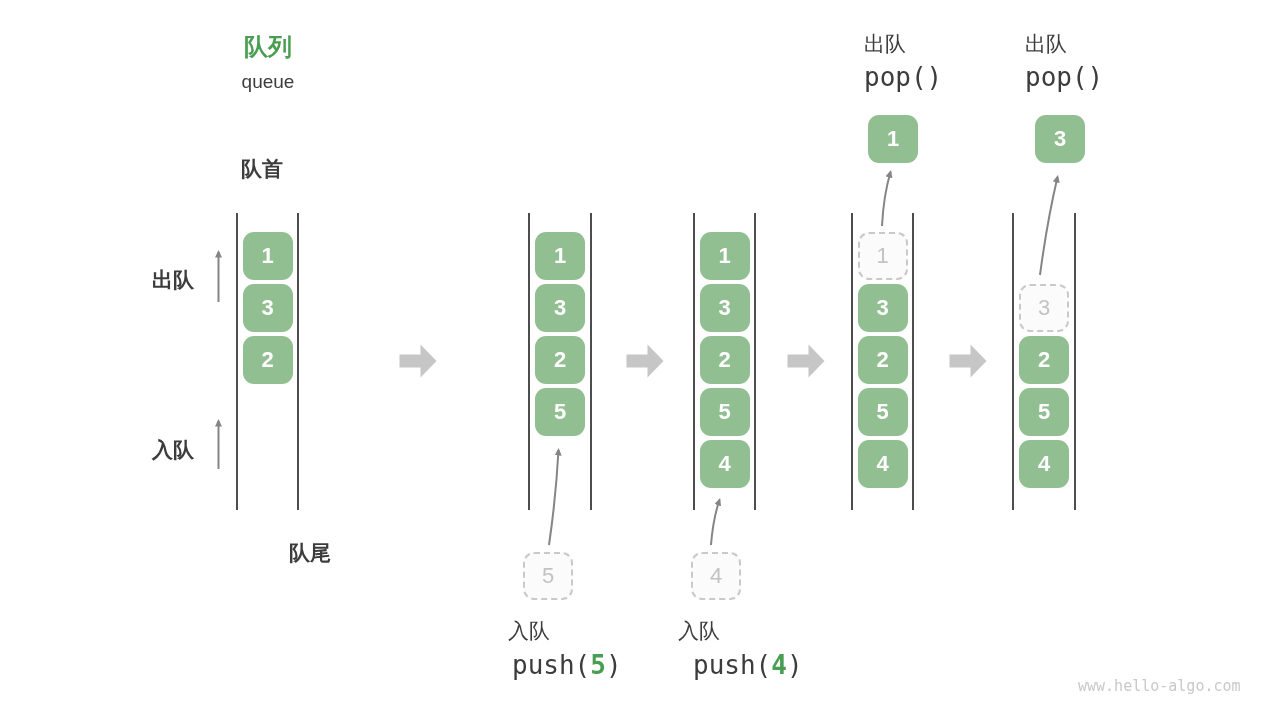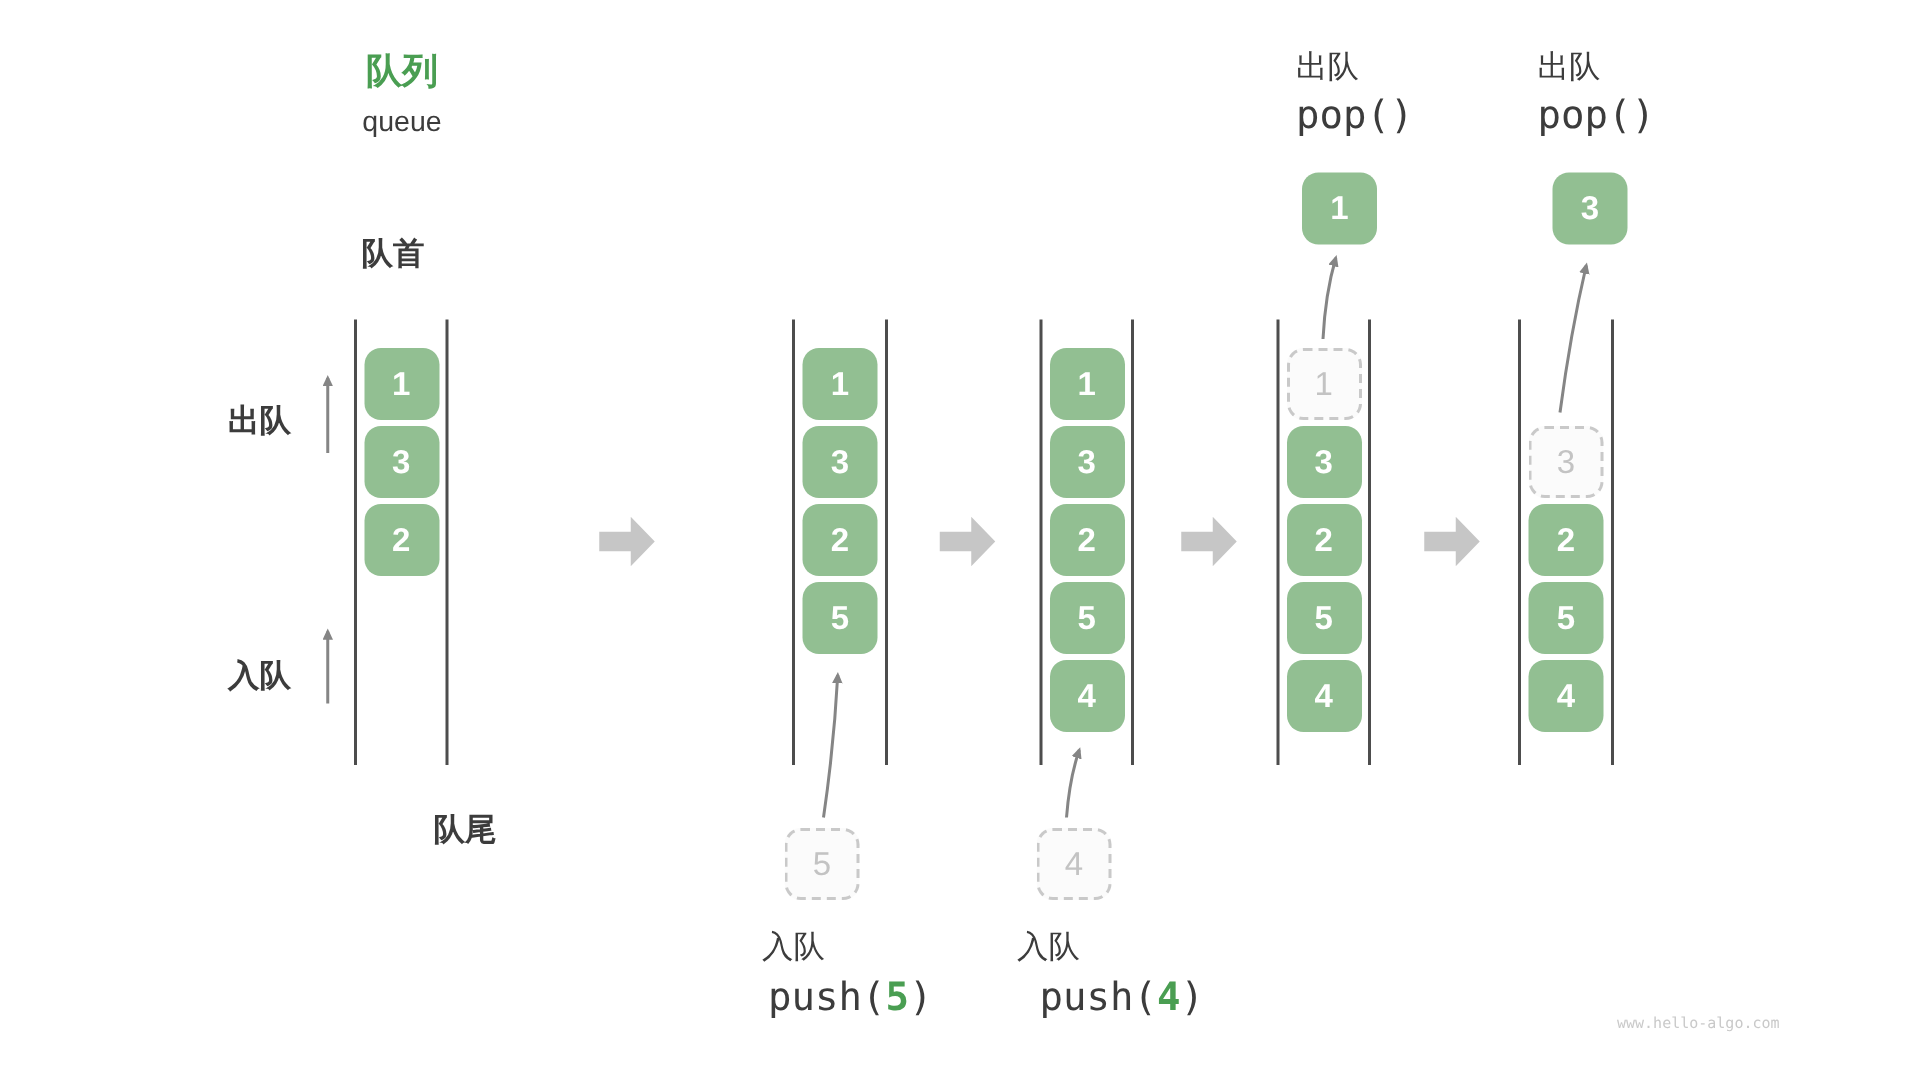--- a/index.html
+++ b/index.html
@@ -52,21 +52,21 @@
   }
   .op-code {
     position:absolute; font-family:"DejaVu Sans Mono", monospace;
     font-size:26px; color: var(--dark_text); white-space:nowrap;
   }
   .op-code .arg { color: var(--green_text); font-weight:700; }
 
   .watermark {
     position:absolute; left:1078px; top:677px;
     font-family:"DejaVu Sans Mono", monospace;
-    font-size:10px; color: var(--watermark); white-space:nowrap;
+    font-size:15px; color: var(--watermark); white-space:nowrap;
   }
 </style>
 </head>
 <body>
 
 <div class="canvas">
 
   <svg class="overlay" id="overlay" viewBox="0 0 1280 720" xmlns="http://www.w3.org/2000/svg">
     <defs>
       <marker id="ah" markerWidth="8" markerHeight="8" refX="5.5" refY="3.5" orient="auto" markerUnits="userSpaceOnUse">

